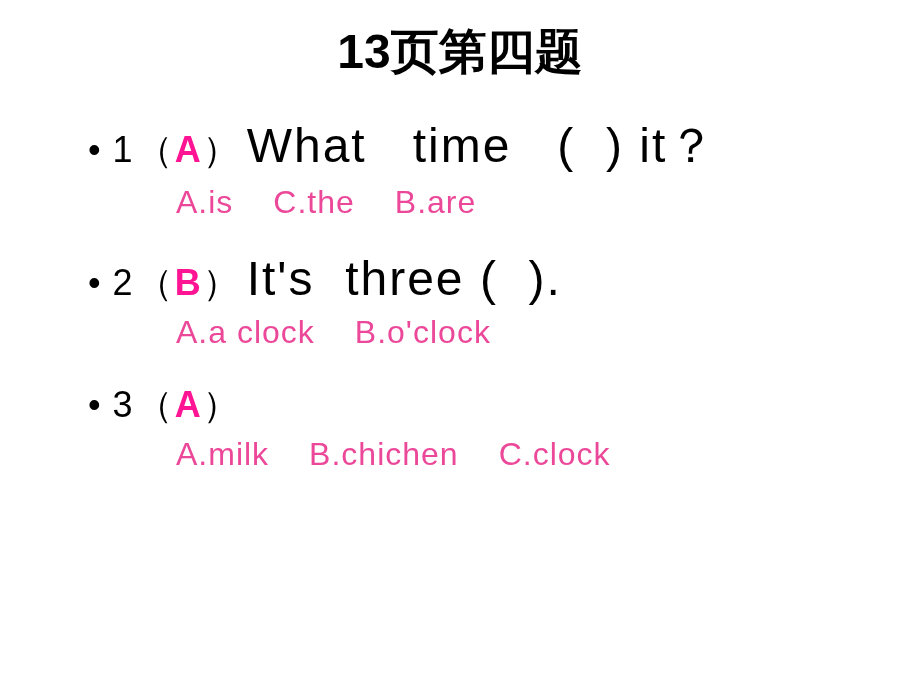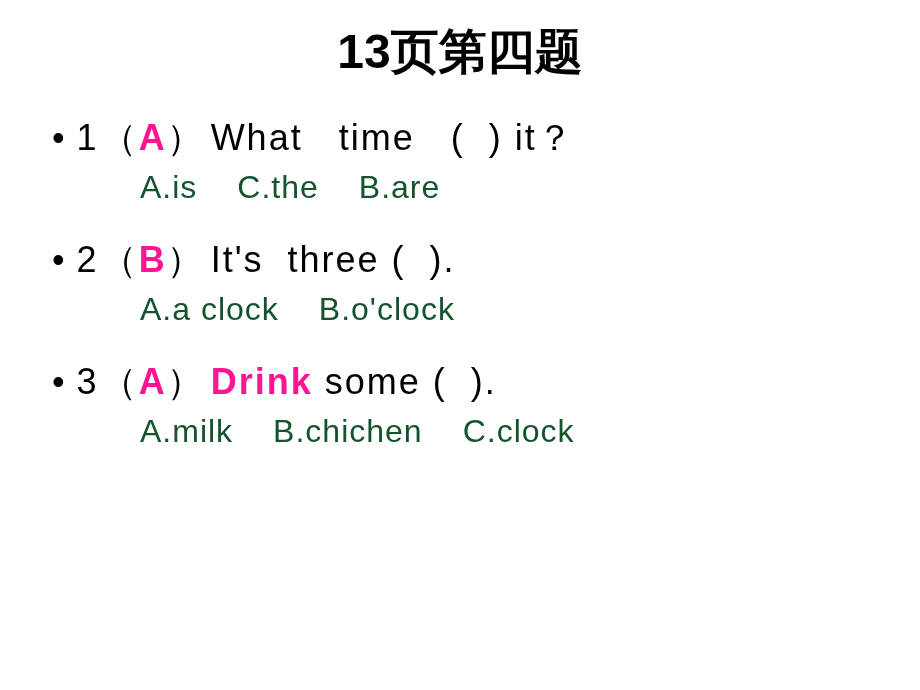--- a/index.html
+++ b/index.html
@@ -12,21 +12,21 @@
       width: 920px;
       height: 690px;
       background: #ffffff;
       font-family: 'Arial', sans-serif;
       overflow: hidden;
     }
 
     .page {
       width: 920px;
       height: 690px;
-      padding: 20px 52px;
+      padding: 20px 88px;
       display: flex;
       flex-direction: column;
       align-items: flex-start;
     }
 
     .title {
       width: 100%;
       text-align: center;
       font-size: 48px;
       font-weight: bold;
@@ -73,34 +73,34 @@
     }
 
     .answer-letter {
       font-size: 36px;
       color: #ff1493;
       font-weight: bold;
       margin: 0 2px;
     }
 
     .q-text {
-      font-size: 36px;
+      font-size: 48px;
       color: #000000;
       margin-left: 8px;
       letter-spacing: 2px;
     }
 
     .highlight-word {
       color: #ff1493;
       font-weight: bold;
     }
 
     .options-line {
       font-size: 32px;
-      color: #14532d;
+      color: #ec4899;
       margin-left: 88px;
       letter-spacing: 1px;
       display: flex;
       gap: 40px;
     }
 
     .option {
       font-size: 32px;
     }
   </style>
@@ -143,21 +143,20 @@
       </div>
     </div>
 
     <div class="question-block">
       <div class="question-line">
         <span class="bullet">•</span>
         <span class="q-num">3</span>
         <span class="paren">（</span>
         <span class="answer-letter">A</span>
         <span class="paren">）</span>
-        <span class="q-text"><span class="highlight-word">Drink</span> some (  &nbsp;).</span>
       </div>
       <div class="options-line">
         <span class="option">A.milk</span>
         <span class="option">B.chichen</span>
         <span class="option">C.clock</span>
       </div>
     </div>
 
   </div>
 </div>

